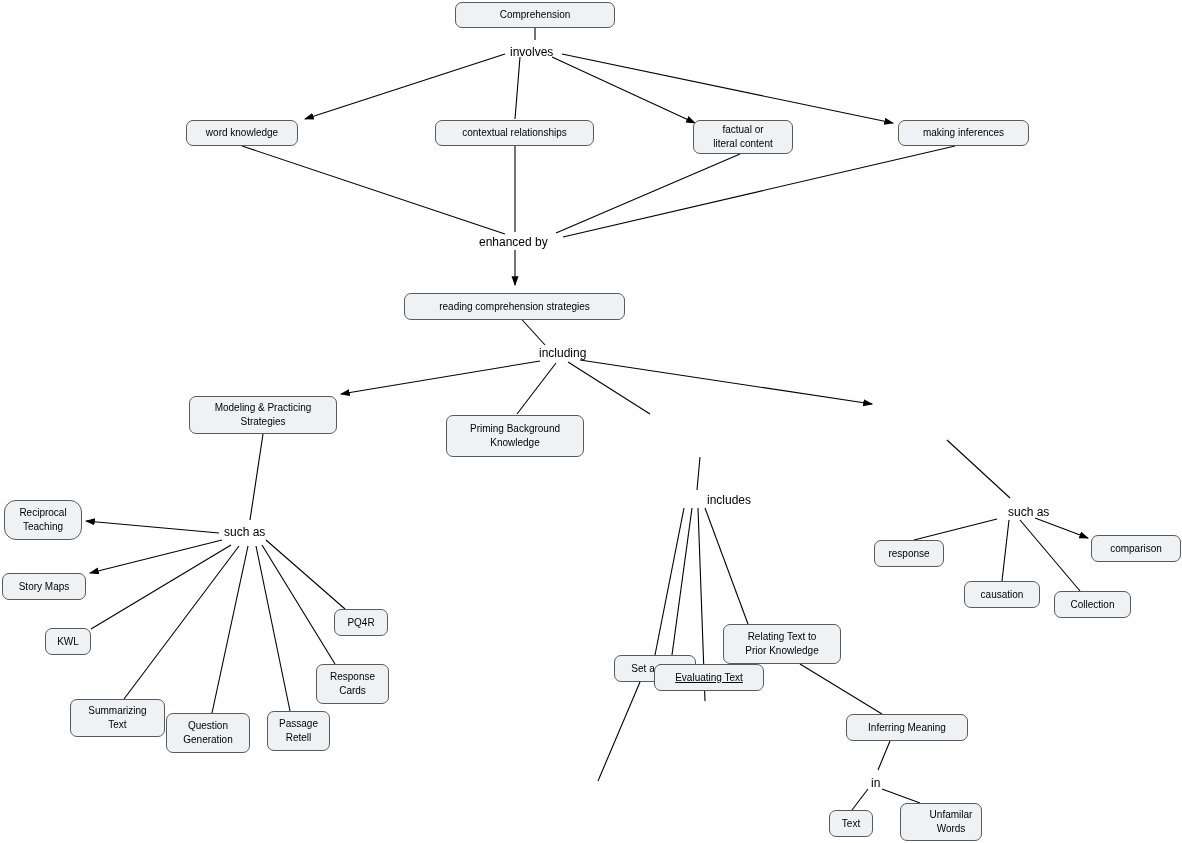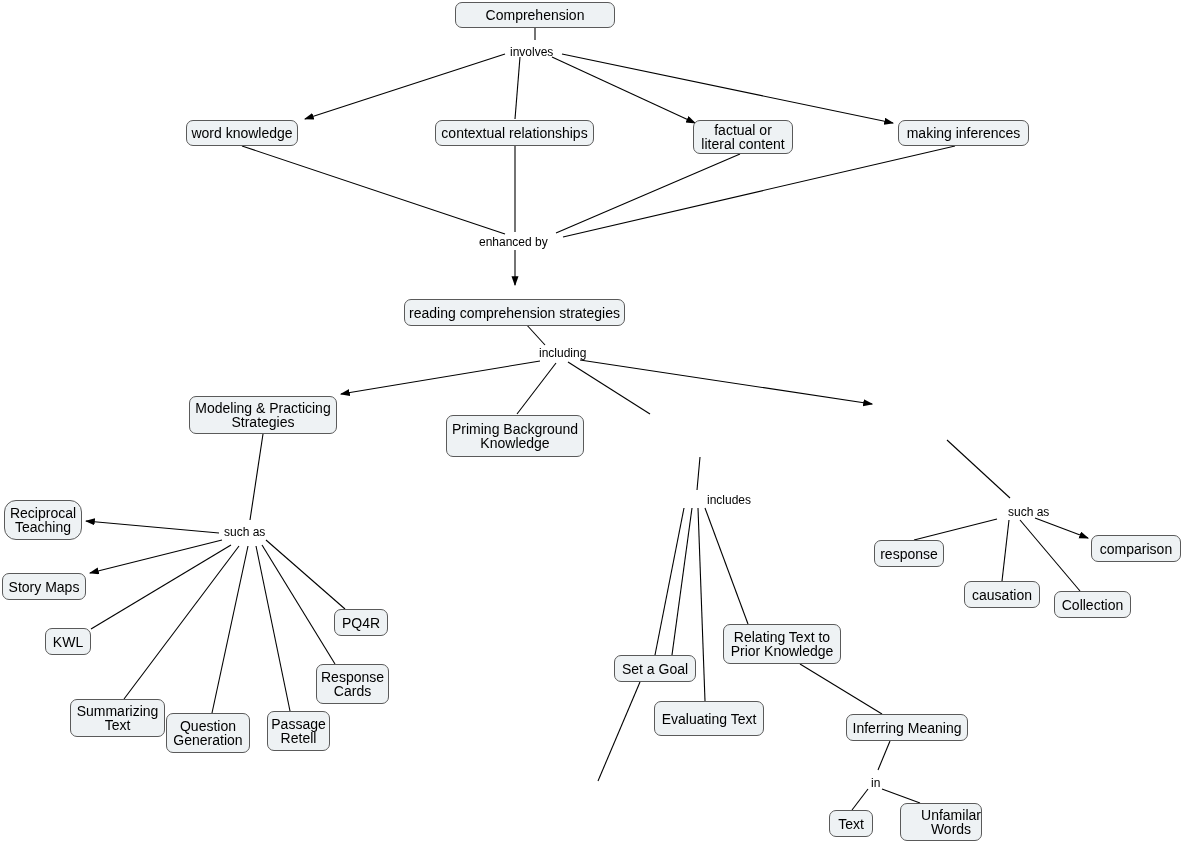--- a/index.html
+++ b/index.html
@@ -23,21 +23,21 @@
     height: 843px;
     pointer-events: none;
   }
   .node {
     position: absolute;
     box-sizing: border-box;
     background: #eef2f4;
     border: 1px solid #5a5a5a;
     border-radius: 7px;
     color: #000000;
-    font-size: 14px;
+    font-size: 10px;
     line-height: 14px;
     text-align: center;
     display: flex;
     align-items: center;
     justify-content: center;
     padding: 2px 6px;
     white-space: pre;
   }
   .elabel {
     position: absolute;
@@ -118,40 +118,40 @@
       <path d="M1035,518 L1088,538" marker-end="url(#arrow)"></path>
     </g>
   </svg>
 
   <div class="node" style="left:455px;top:2px;width:160px;height:26px;">Comprehension</div>
   <div class="node" style="left:186px;top:120px;width:112px;height:26px;">word knowledge</div>
   <div class="node" style="left:435px;top:120px;width:159px;height:26px;">contextual relationships</div>
   <div class="node" style="left:693px;top:120px;width:100px;height:34px;">factual or
 literal content</div>
   <div class="node" style="left:898px;top:120px;width:131px;height:26px;">making inferences</div>
-  <div class="node" style="left:404px;top:299px;width:221px;height:27px;">reading comprehension strategies</div>
+  <div class="node" style="left:404px;top:293px;width:221px;height:27px;">reading comprehension strategies</div>
   <div class="node" style="left:189px;top:396px;width:148px;height:38px;">Modeling &amp; Practicing
 Strategies</div>
   <div class="node" style="left:446px;top:415px;width:138px;height:42px;">Priming Background
 Knowledge</div>
   <div class="node" style="left:4px;top:500px;width:78px;height:40px;border-radius:12px;">Reciprocal
 Teaching</div>
   <div class="node" style="left:2px;top:573px;width:84px;height:27px;">Story Maps</div>
   <div class="node" style="left:45px;top:628px;width:46px;height:27px;">KWL</div>
   <div class="node" style="left:70px;top:699px;width:95px;height:38px;">Summarizing
 Text</div>
   <div class="node" style="left:166px;top:713px;width:84px;height:40px;">Question
 Generation</div>
   <div class="node" style="left:267px;top:711px;width:63px;height:40px;">Passage
 Retell</div>
   <div class="node" style="left:316px;top:664px;width:73px;height:40px;">Response
 Cards</div>
   <div class="node" style="left:334px;top:609px;width:54px;height:27px;">PQ4R</div>
   <div class="node" style="left:614px;top:655px;width:82px;height:27px;">Set a Goal</div>
-  <div class="node" style="left:654px;top:701px;width:110px;height:35px;">Evaluating Text</div>
+  <div class="node" style="left:654px;top:664px;width:110px;height:27px;text-decoration:underline;">Evaluating Text</div>
   <div class="node" style="left:723px;top:624px;width:118px;height:40px;">Relating Text to
 Prior Knowledge</div>
   <div class="node" style="left:846px;top:714px;width:122px;height:27px;">Inferring Meaning</div>
   <div class="node" style="left:829px;top:810px;width:44px;height:27px;">Text</div>
   <div class="node" style="left:900px;top:803px;width:82px;height:38px;padding-left:26px;">Unfamilar
 Words</div>
   <div class="node" style="left:874px;top:540px;width:70px;height:27px;">response</div>
   <div class="node" style="left:964px;top:581px;width:76px;height:27px;">causation</div>
   <div class="node" style="left:1054px;top:591px;width:77px;height:27px;">Collection</div>
   <div class="node" style="left:1091px;top:535px;width:90px;height:27px;">comparison</div>

